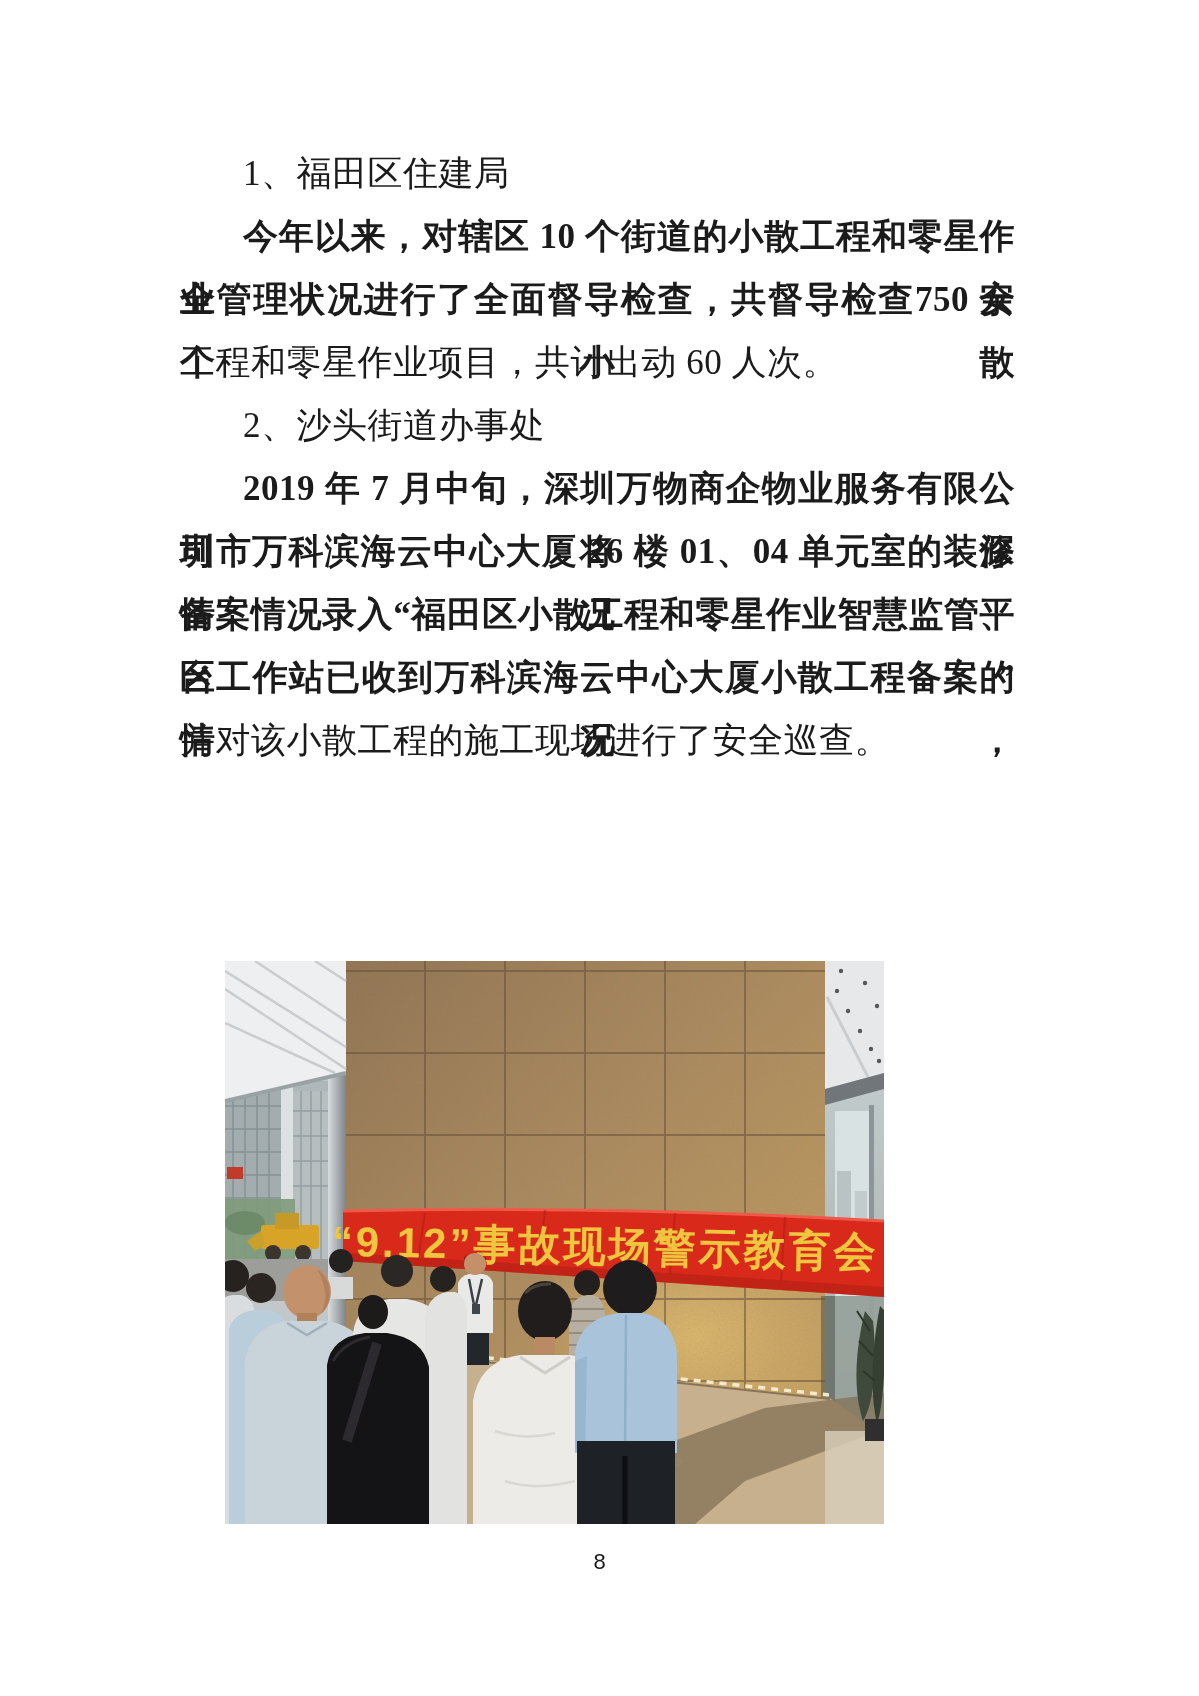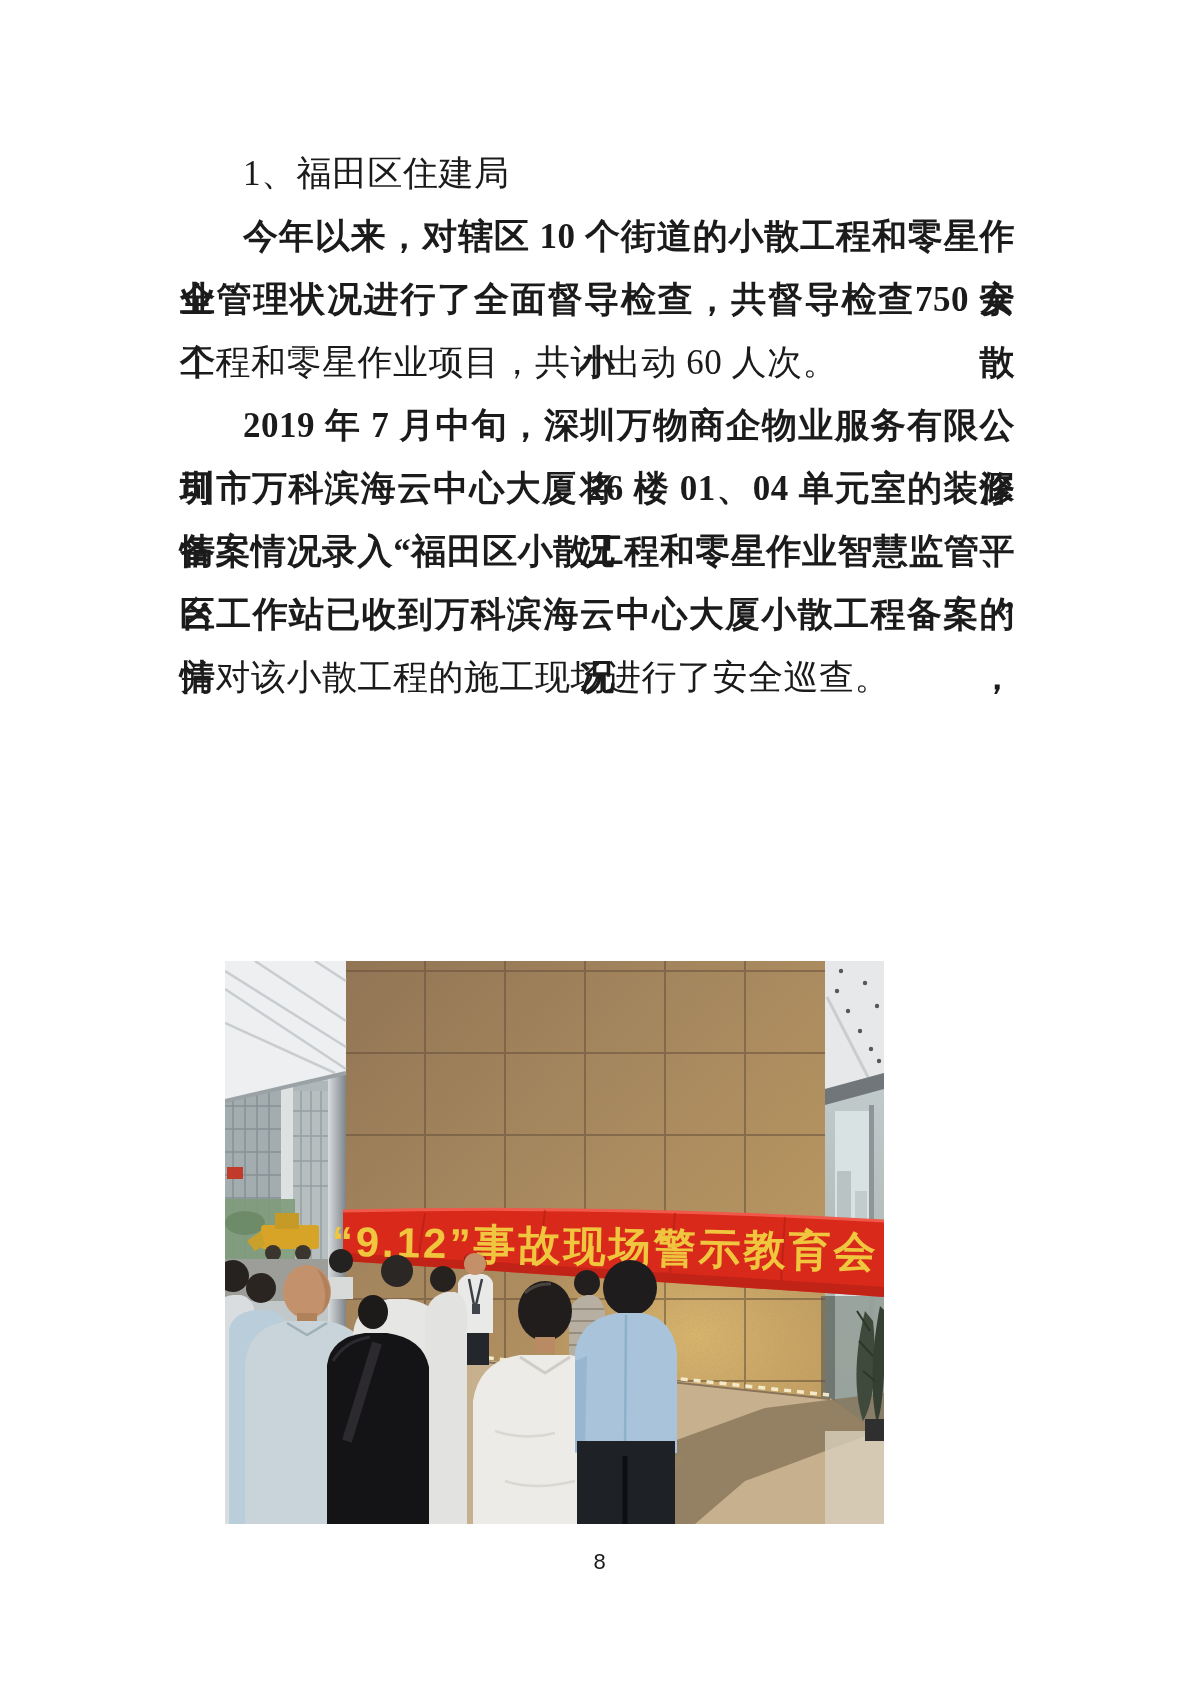--- a/index.html
+++ b/index.html
@@ -16,20 +16,21 @@
 </head>
 <body>
 
 <div class="page">
 
   <div class="text-block" id="text-block">
       <div class="line indent">1、福田区住建局</div>
       <div class="line fill indent">今年以来，对辖区 10 个街道的小散工程和零星作业安</div>
       <div class="line fill">全管理状况进行了全面督导检查，共督导检查750 余个小散</div>
       <div class="line">工程和零星作业项目，共计出动 60 人次。</div>
+      <div class="line indent">2、沙头街道办事处</div>
       <div class="line fill indent">2019 年 7 月中旬，深圳万物商企物业服务有限公司将深</div>
       <div class="line fill">圳市万科滨海云中心大厦 26 楼 01、04 单元室的装修情况、</div>
       <div class="line fill">备案情况录入“福田区小散工程和零星作业智慧监管平台”</div>
       <div class="line fill">区工作站已收到万科滨海云中心大厦小散工程备案的情况，</div>
       <div class="line">并对该小散工程的施工现场进行了安全巡查。</div>
     </div>
 
   <div class="photo-wrap">
     <svg viewBox="0 0 659 563" width="659" height="563">
       <defs>

